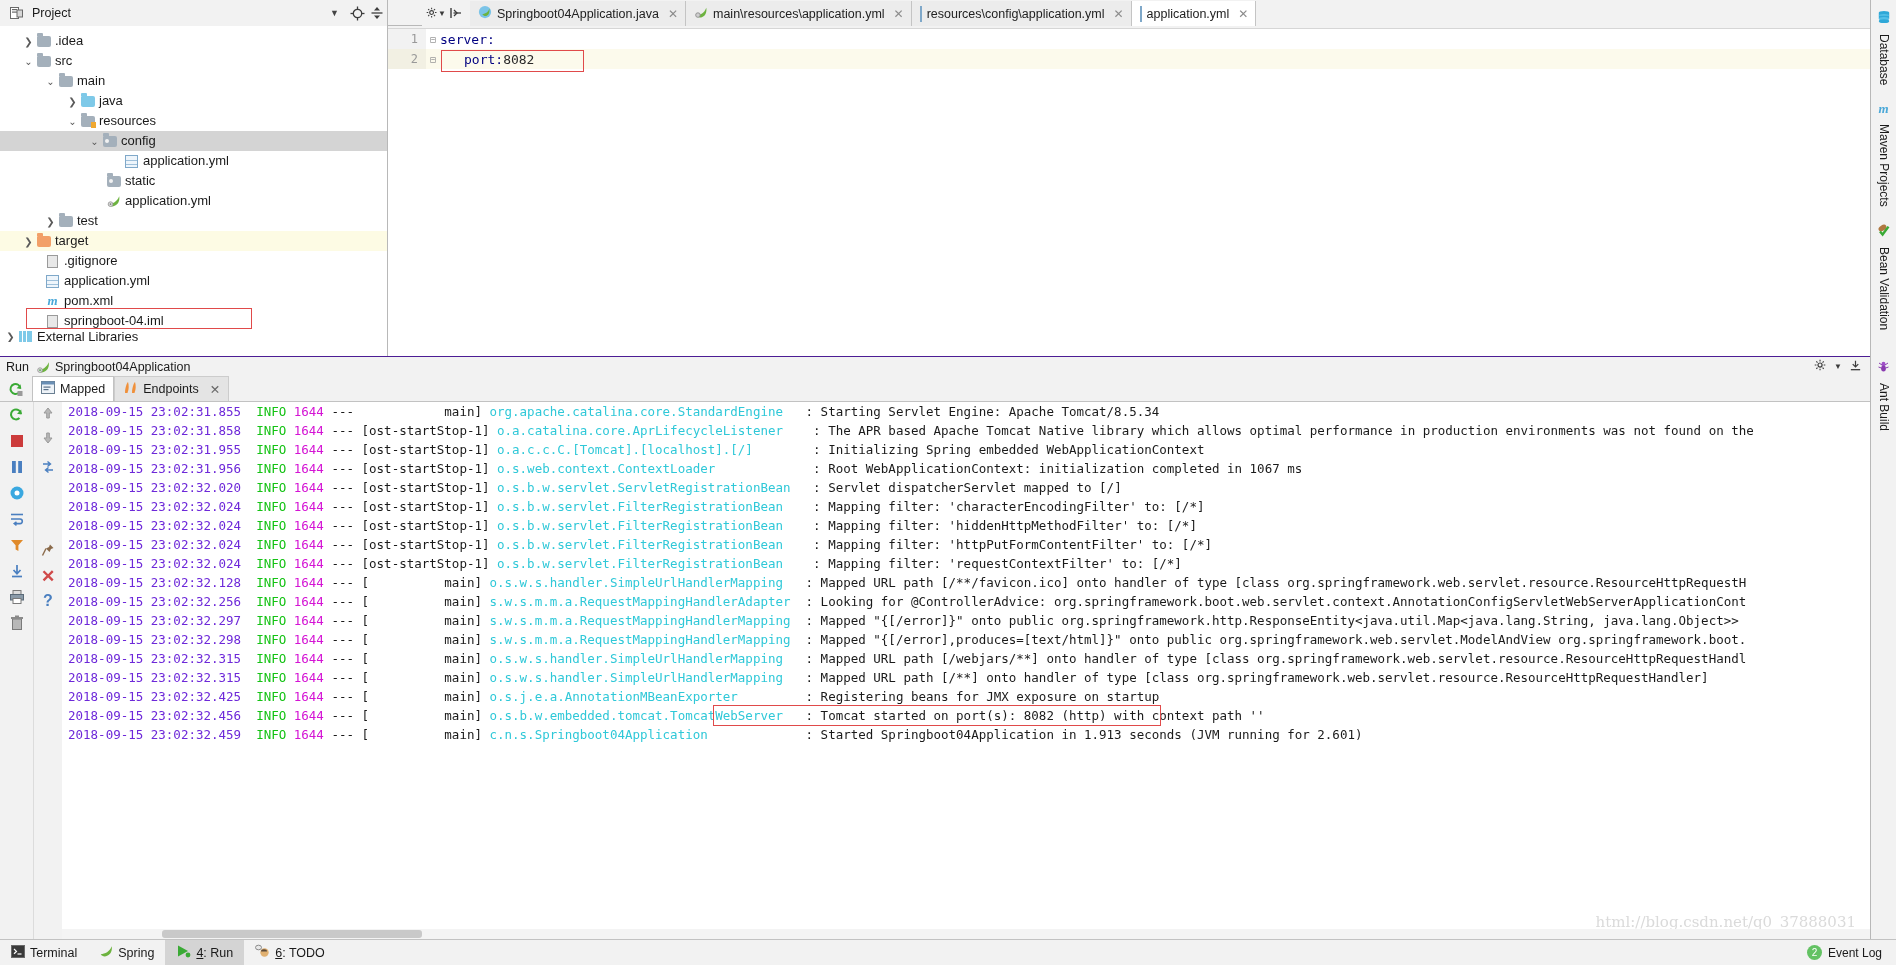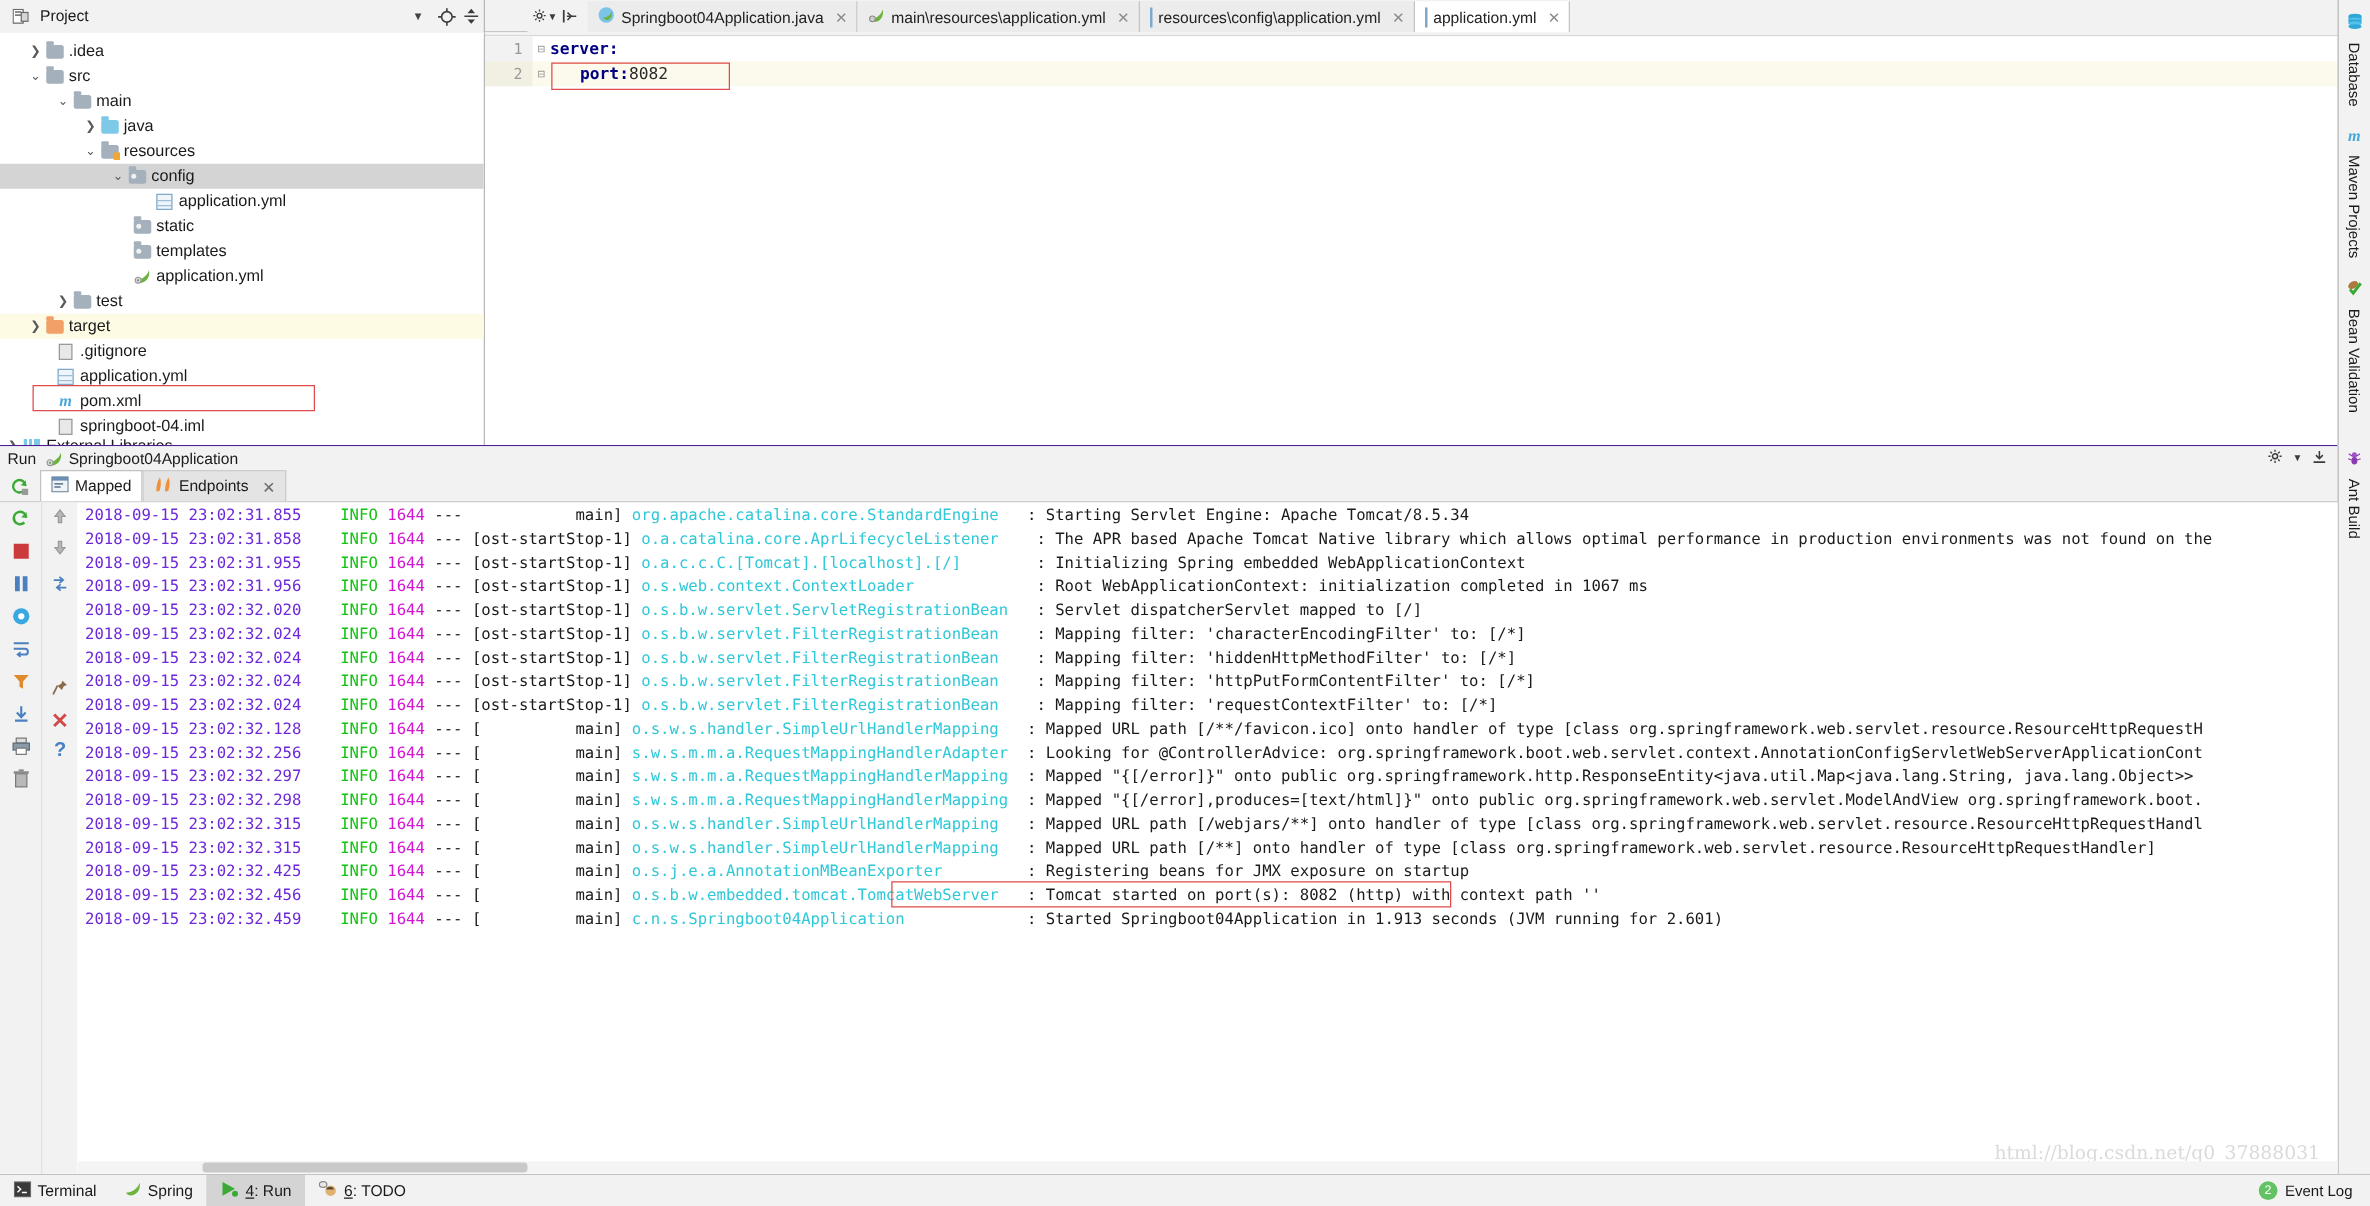--- a/index.html
+++ b/index.html
@@ -48,21 +48,21 @@
 
   .editor-pane { flex: 1; display: flex; flex-direction: column; background: #ffffff; position: relative; }
   .editor-top { height: 3px; background: #f2f2f2; border-bottom: 1px solid #d6d6d6; }
   .code-area { flex: 1; position: relative; background: #fff; overflow: hidden; }
   .code-line { display: flex; height: 20px; align-items: center; font-family: "DejaVu Sans Mono", monospace; font-size: 13px; }
   .code-line.cur { background: #fcfaec; }
   .gutter { width: 38px; text-align: right; padding-right: 8px; color: #999; font-size: 12px;
             background: #f2f2f2; height: 20px; line-height: 20px; flex: 0 0 38px; }
   .code-line.cur .gutter { background: #f2f0e3; }
   .fold { width: 14px; flex: 0 0 14px; text-align: center; color: #9a9a9a; font-size: 10px; }
-  .kw { color: #000080; font-weight: bold; }
+  .kw { color: #000080; font-weight: normal; }
   .num { color: #2a2a2a; }
   .red-box { position: absolute; border: 1px solid #e04a4a; pointer-events: none; }
   .check { position: absolute; right: 14px; top: 5px; color: #3aa33a; font-size: 13px; font-weight: bold; }
 
   
   .rightbar {
     position: absolute; right: 0; top: 0; width: 26px; height: 939px;
     background: #f2f2f2; border-left: 1px solid #b8b8b8;
     display: flex; flex-direction: column; align-items: center; padding-top: 4px;
   }
@@ -82,21 +82,21 @@
 
   .run-body { flex: 1; display: flex; background: #fff; position: relative; overflow: hidden; }
   .run-lefttools { width: 34px; background: #f2f2f2; display: flex; flex-direction: column; align-items: center; padding-top: 4px; gap: 7px; border-right: 1px solid #dcdcdc; }
   .run-lefttools2 { width: 28px; background: #f2f2f2; display: flex; flex-direction: column; align-items: center; padding-top: 4px; gap: 8px; }
   .console {
     flex: 1; background: #ffffff; position: relative; overflow: hidden;
     font-family: "DejaVu Sans Mono", monospace; font-size: 12.5px;
   }
   .log-line { height: 19px; line-height: 19px; white-space: pre; padding-left: 6px; }
   .lg-ts { color: #6d28d9; }
-  .lg-info { color: #13c213; margin-left: 16px; }
+  .lg-info { color: #13c213; }
   .lg-pid { color: #d413d4; }
   .lg-dash { color: #1a1a1a; }
   .lg-thread { color: #1a1a1a; }
   .lg-class { color: #2fc8d8; }
   .lg-msg { color: #1a1a1a; }
   .console-hscroll { position: absolute; left: 0; bottom: 0; height: 10px; width: 100%; background: #f4f4f4; }
   .console-hthumb { position: absolute; left: 100px; bottom: 1px; height: 8px; width: 260px; background: #c9c9c9; border-radius: 3px; }
   .watermark { position: absolute; right: 14px; bottom: 8px; font-family: "DejaVu Serif", serif; font-size: 15px; color: #dadada; white-space: nowrap; }
 
   
@@ -275,26 +275,20 @@
         <span class="tree-label">application.yml</span>
       </div>
 
       <div class="tree-row" style="padding-left:105px;">
         <span class="ic">
             <span class="folder grey-dot"></span>
           </span>
         <span class="tree-label">static</span>
       </div>
 
-      <div class="tree-row" style="padding-left:105px;">
-        <span class="ic">
-            <span class="folder grey-dot"></span>
-          </span>
-        <span class="tree-label">templates</span>
-      </div>
 
       <div class="tree-row" style="padding-left:105px;">
         <span class="ic">
           <svg width="15" height="14" viewBox="0 0 16 16">
               <path d="M14.5 2.5C12.2 8.8 7 11.2 2 11.6c1.3 2.1 4.2 3.4 7.3 1.9C14.2 11.5 15.3 6.2 14.5 2.5z" fill="#6db33f"></path>
               <circle cx="4.6" cy="11.6" r="2.7" fill="#d9d9d9" stroke="#9a9a9a"></circle>
               <circle cx="4.6" cy="11.6" r="0.9" fill="#7a7a7a"></circle>
             </svg>
         </span>
         <span class="tree-label">application.yml</span>

